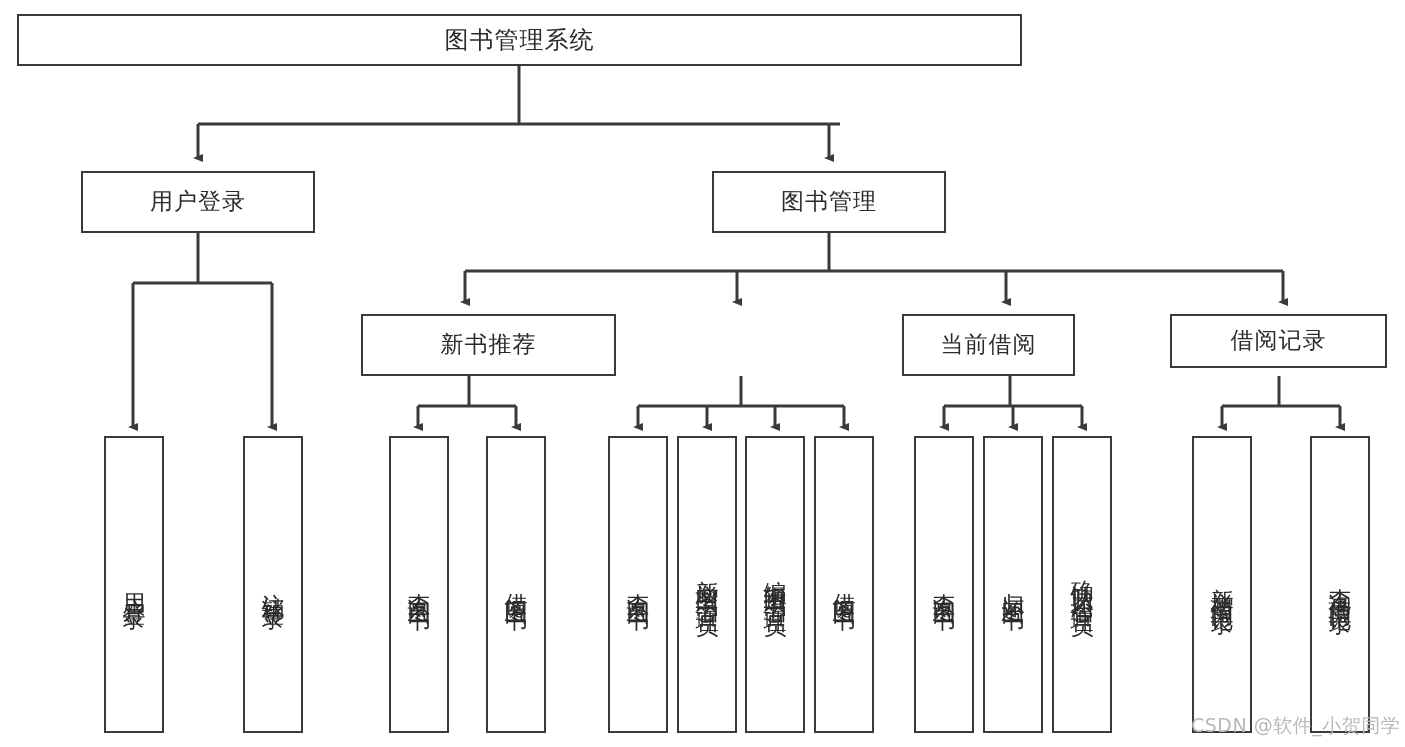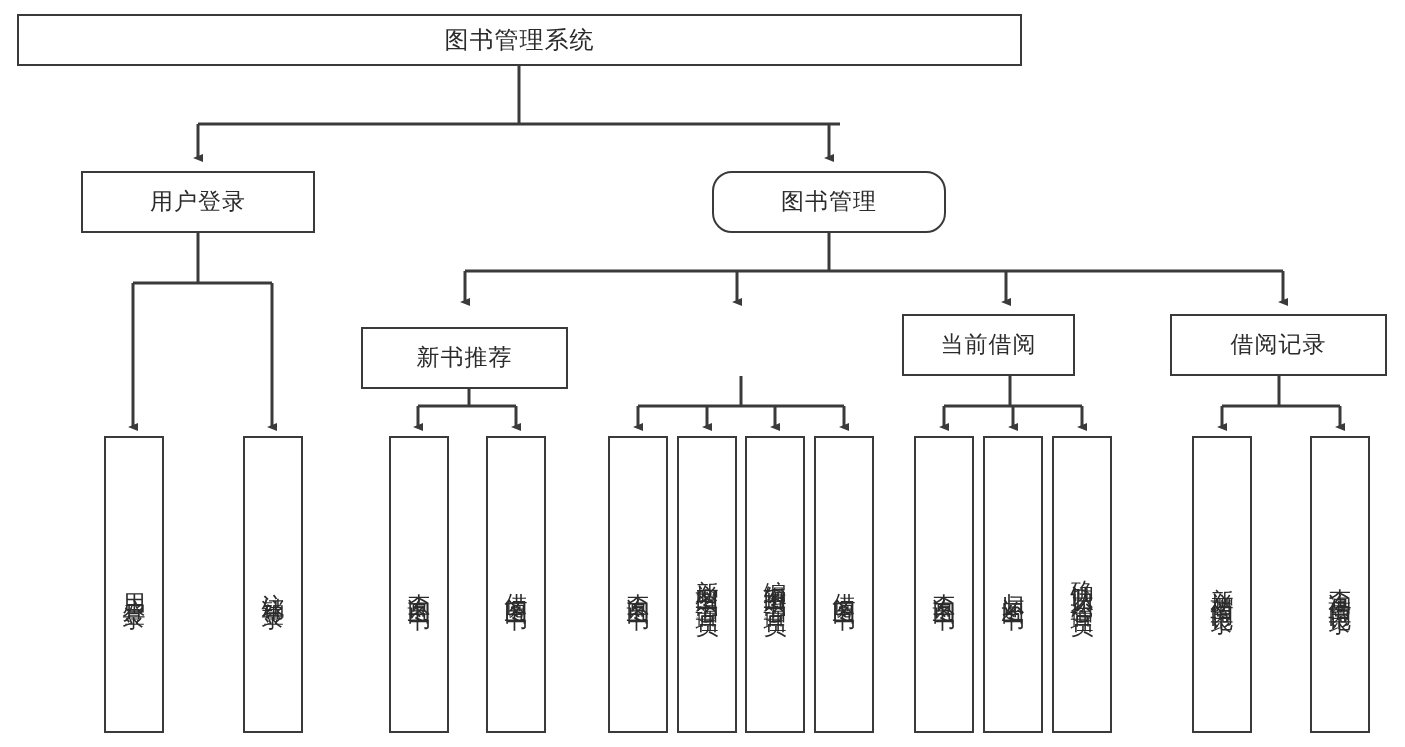--- a/index.html
+++ b/index.html
@@ -119,25 +119,25 @@
       <path d="M1279,376 L1279,406"></path>
       <path d="M1222,406 L1340,406"></path>
       <path d="M1222,406 L1222,427" marker-end="url(#arrow)"></path>
       <path d="M1340,406 L1340,427" marker-end="url(#arrow)"></path>
     </g>
   </svg>
 
   <div class="node node-h node-root" style="left:17px; top:14px; width:1005px; height:52px;">图书管理系统</div>
 
   <div class="node node-h" style="left:81px; top:171px; width:234px; height:62px;">用户登录</div>
-  <div class="node node-h" style="left:712px; top:171px; width:234px; height:62px;border-radius:20px;">图书管理</div>
+  <div class="node node-h" style="left:712px; top:171px; width:234px; height:62px;">图书管理</div>
 
-  <div class="node node-h" style="left:361px; top:314px; width:207px; height:62px;margin-top:13px;">新书推荐</div>
+  <div class="node node-h" style="left:361px; top:314px; width:255px; height:62px;">新书推荐</div>
   <div class="node node-h" style="left:902px; top:314px; width:173px; height:62px;">当前借阅</div>
-  <div class="node node-h" style="left:1170px; top:314px; width:217px; height:62px;">借阅记录</div>
+  <div class="node node-h" style="left:1170px; top:314px; width:217px; height:54px;">借阅记录</div>
 
   <div class="node node-v" style="left:104px; top:436px; width:60px; height:297px;">
     <span class="vtext">用户登录</span>
   </div>
   <div class="node node-v" style="left:243px; top:436px; width:60px; height:297px;">
     <span class="vtext">注销登录</span>
   </div>
 
   <div class="node node-v" style="left:389px; top:436px; width:60px; height:297px;">
     <span class="vtext">查询图书</span>
@@ -169,14 +169,15 @@
     <span class="vtext">确认归还（管理员）</span>
   </div>
 
   <div class="node node-v" style="left:1192px; top:436px; width:60px; height:297px;">
     <span class="vtext">新增借阅记录</span>
   </div>
   <div class="node node-v" style="left:1310px; top:436px; width:60px; height:297px;">
     <span class="vtext">查询借阅记录</span>
   </div>
 
+  <div class="watermark" style="left:1191px; top:713px;">CSDN @软件_小贺同学</div>
 
 </div>
 
 </body></html>

